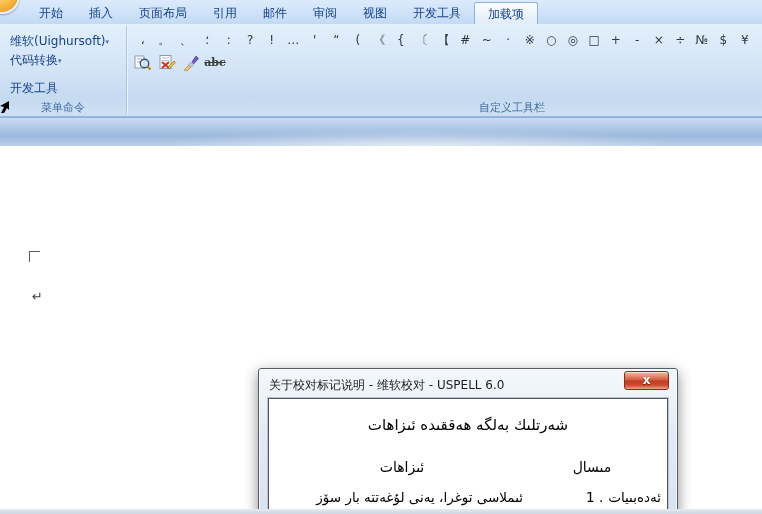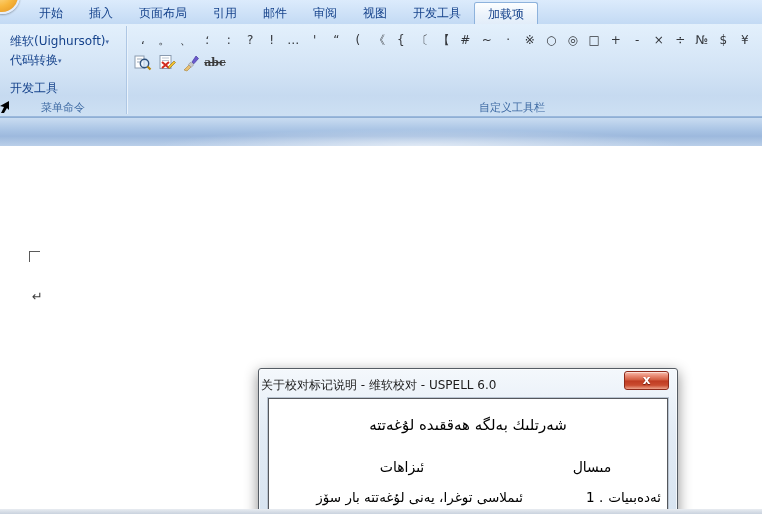--- a/index.html
+++ b/index.html
@@ -54,21 +54,21 @@
   .return-mark { position:absolute; left:32px; top:143px; font-size:13px; color:#3d3d3d; }
   .bottomstrip { position:absolute; left:0; bottom:0; width:762px; height:5px;
                  background:linear-gradient(#e8ecf1,#c9d2de); }
 
   
   .dialog { position:absolute; left:258px; top:222px; width:420px; height:270px;
             background:linear-gradient(#f4f8fc,#e2ebf5 24%,#d5e2ef 60%,#d9e5f1);
             border:1px solid #555c64; border-radius:3px;
             box-shadow:0 4px 14px rgba(0,0,0,.45), inset 0 0 0 1px rgba(255,255,255,.65); }
   .dlg-titlebar { position:absolute; left:0; top:3px; width:100%; height:27px; line-height:27px;
-                  padding-left:2px; font-size:12px; color:#1c1c1c; cursor:default; }
+                  padding-left:10px; font-size:12px; color:#1c1c1c; cursor:default; }
   .close-btn { position:absolute; top:2px; right:8px; width:45px; height:19px; border-radius:3px;
                border:1px solid #8d2a1a;
                background:linear-gradient(#f8beae 0%,#e98b75 22%,#d15a3e 48%,#bf3b22 52%,#ca4c30 78%,#eda38c 100%);
                color:#fff; text-align:center; font-size:12px; font-weight:bold; line-height:17px;
                text-shadow:0 1px 1px rgba(90,10,0,.8); box-shadow:inset 0 1px 0 rgba(255,255,255,.5); cursor:default; }
   .dlg-content { position:absolute; left:9px; right:9px; top:29px; bottom:9px; background:#fff;
                  border:1px solid #54575c; box-shadow:0 0 0 1px #b9c4d1; overflow:hidden; }
   .dlg-header { margin-top:17px; text-align:center; direction:rtl; font-size:15px; color:#000; }
   .tbl { margin-top:25px; padding:0 6px 0 12px; }
   .col-headers { display:flex; font-size:14px; color:#000; margin-bottom:9px; }
@@ -190,21 +190,21 @@
     <div class="corner-mark"></div>
     <div class="return-mark">↵</div>
 
     <div class="dialog">
       <div class="dlg-titlebar">
         <span>关于校对标记说明 - 维软校对 - USPELL 6.0</span>
       </div>
       <div class="close-btn">x</div>
 
       <div class="dlg-content">
-        <div class="dlg-header">شەرتلىك بەلگە ھەققىدە لۇغەتتە</div>
+        <div class="dlg-header">شەرتلىك بەلگە ھەققىدە ئىزاھات</div>
 
         <div class="tbl">
           <div class="col-headers">
             <div class="col-expl-h">ئىزاھات</div>
             <div class="col-ex-h">مىسال</div>
           </div>
 
           <div class="trow">
             <div class="expl">ئىملاسى توغرا، يەنى لۇغەتتە بار سۆز</div>
             <div class="example">

